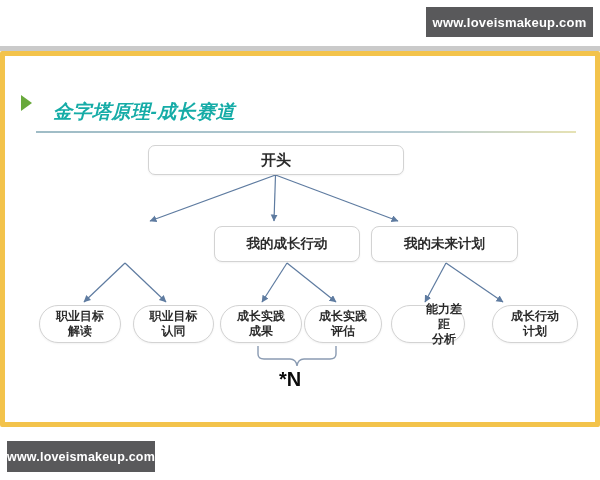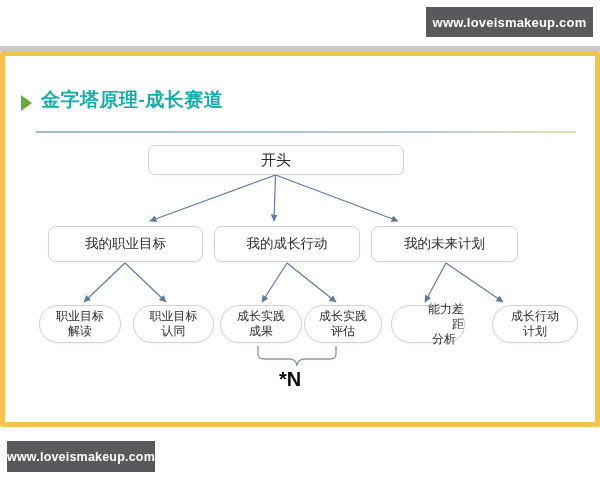--- a/index.html
+++ b/index.html
@@ -24,36 +24,37 @@
     box-sizing:border-box;border:5px solid #f3c34b;border-radius:2px;
     background:#ffffff;
   }
   
   .bullet{
     position:absolute;left:21px;top:95px;width:0;height:0;
     border-top:8px solid transparent;border-bottom:8px solid transparent;
     border-left:11px solid #69a93c;
   }
   .title{
-    position:absolute;left:41px;top:87px;margin:0;
+    position:absolute;left:41px;top:87px;margin:12px;
     font-size:19px;font-weight:bold;color:#16aca7;letter-spacing:.5px;
     white-space:nowrap;
+    font-style:italic;
   }
   .divider{
     position:absolute;left:36px;top:131px;width:540px;height:2px;
     background:linear-gradient(to right,#9fbcc6 0%,#b7ccd3 72%,#e6e2b4 100%);
   }
   
   .connectors{position:absolute;left:0;top:0;width:600px;height:480px;pointer-events:none;}
   
   .node{
     position:absolute;box-sizing:border-box;background:#ffffff;
     border:1px solid #d3d3d3;border-radius:8px;
     display:flex;flex-direction:column;align-items:center;justify-content:center;
-    color:#2b2b2b;font-weight:400;text-align:right;
+    color:#2b2b2b;font-weight:700;text-align:center;
     box-shadow:0 1px 2px rgba(0,0,0,.05);
   }
   .lvl1{left:148px;top:145px;width:256px;height:30px;font-size:15px;border-radius:7px;}
   .lvl2{top:226px;height:36px;font-size:13.5px;}
   .lvl3{top:305px;height:38px;font-size:12px;line-height:15px;border-radius:19px;}
   .lvl3 span{display:block;}
   
   .annotation{
     position:absolute;left:267px;top:368px;width:46px;text-align:center;
     font-size:20px;font-weight:800;color:#0a0a0a;
@@ -94,23 +95,20 @@
     <line x1="446" y1="263" x2="425" y2="302" stroke="#5e7ba0" stroke-width="1.2" marker-end="url(#ah)"></line>
     <line x1="446" y1="263" x2="503" y2="302" stroke="#5e7ba0" stroke-width="1.2" marker-end="url(#ah)"></line>
 
     <path d="M258,346 L258,354 Q258,359 264,359 L290,359 Q296,359 297,366 Q298,359 304,359 L330,359 Q336,359 336,354 L336,346" fill="none" stroke="#8a9bb2" stroke-width="1.4"></path>
   </svg>
 
   <div class="node lvl1">
     <span>开头</span>
   </div>
 
-  <div class="node lvl2" style="left:48px;width:155px;">
-    <span>我的职业目标</span>
-  </div>
   <div class="node lvl2" style="left:214px;width:146px;">
     <span>我的成长行动</span>
   </div>
   <div class="node lvl2" style="left:371px;width:147px;">
     <span>我的未来计划</span>
   </div>
 
   <div class="node lvl3" style="left:39px;width:82px;">
     <span>职业目标</span>
     <span>解读</span>

